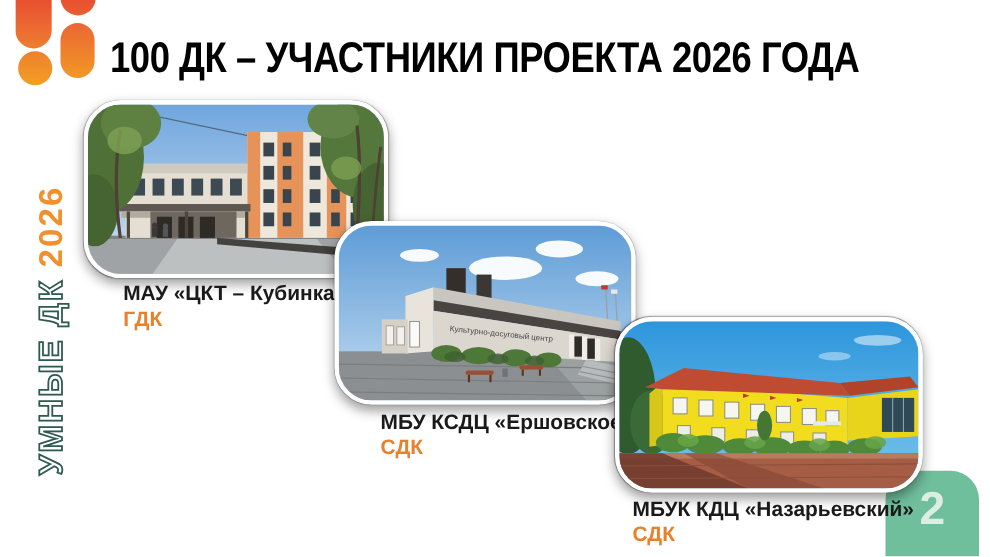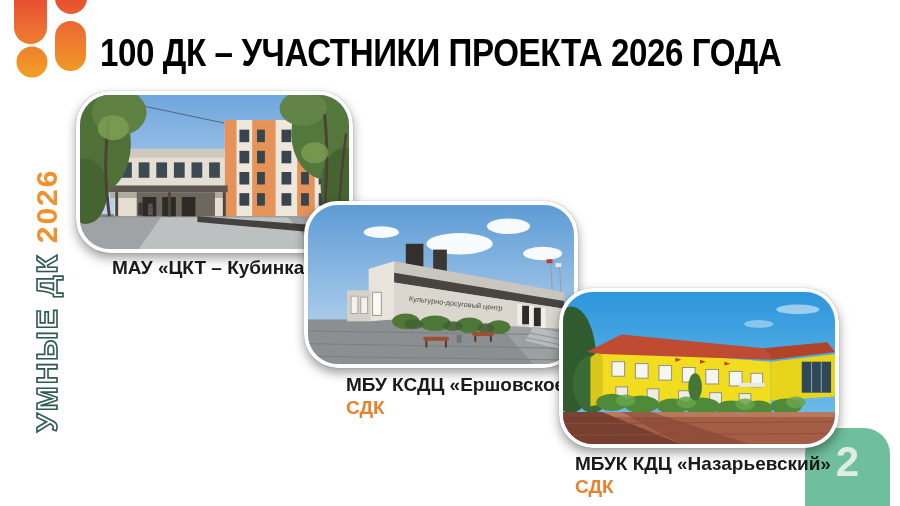--- a/index.html
+++ b/index.html
@@ -295,20 +295,21 @@
     <rect y="124" width="278" height="5" fill="#B97A5E"></rect>
     <polygon points="0,157 120,157 40,124 0,124" fill="#6E3A2B" opacity=".85"></polygon>
     <polygon points="120,157 190,157 90,124 60,124" fill="#7A4030" opacity=".5"></polygon>
     <line x1="0" y1="136" x2="278" y2="134" stroke="#8E4E3A" stroke-width="1"></line>
     <line x1="0" y1="148" x2="278" y2="146" stroke="#8E4E3A" stroke-width="1"></line>
   </svg>
 </div>
 
 <div class="caption cap1">
   <div>МАУ «ЦКТ – Кубинка»</div>
+  <div class="type">ГДК</div>
 </div>
 
 <div class="caption cap2">
   <div>МБУ КСДЦ «Ершовское»</div>
   <div class="type">СДК</div>
 </div>
 
 <div class="caption cap3">
   <div>МБУК КДЦ «Назарьевский»</div>
   <div class="type">СДК</div>

